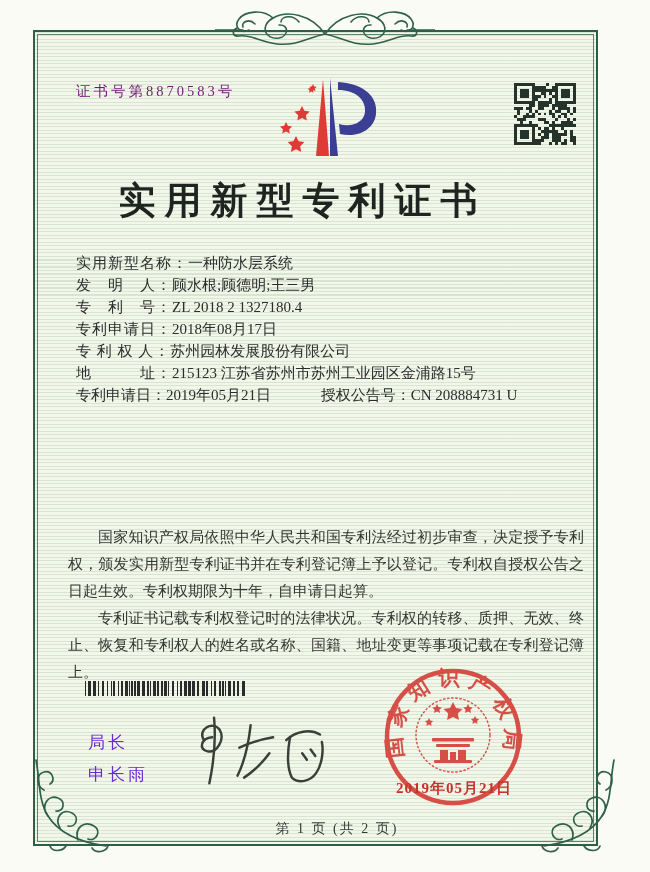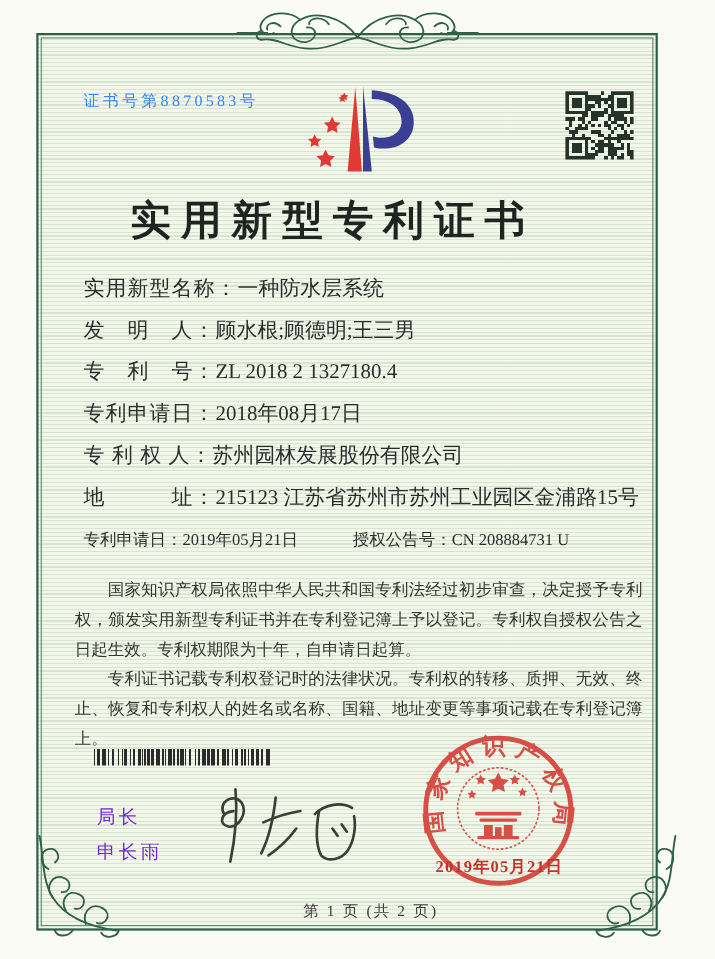--- a/index.html
+++ b/index.html
@@ -30,33 +30,33 @@
   }
   .ornament { position:absolute; color:#2f6049; }
   .ornament svg { display:block; width:100%; height:100%; }
   .orn-top    { left:215px; top:4px;   width:220px; height:48px; }
   .orn-bl     { left:26px;  top:756px; width:92px;  height:100px; }
   .orn-br     { left:532px; top:756px; width:92px;  height:100px; transform:scaleX(-1); }
 
   
   .cert-no {
     position:absolute; left:76px; top:82px;
-    font-size:14.5px; letter-spacing:3px; color:#3b82f6;
+    font-size:14.5px; letter-spacing:3px; color:#701a75;
   }
   .logo { position:absolute; left:266px; top:76px; width:126px; height:86px; }
   .qr   { position:absolute; left:514px; top:83px; width:62px;  height:64px; }
   .title {
     position:absolute; left:33px; top:176px; width:539px;
     text-align:center; font-size:37px; font-weight:bold;
     letter-spacing:9px; color:#1f2420;
   }
 
   
   .fields { position:absolute; left:76px; top:252px; width:500px; }
-  .field-row { font-size:19px; line-height:22px; margin-bottom:16px; white-space:nowrap; }
+  .field-row { font-size:15px; line-height:22px; white-space:nowrap; }
   .field-row .lab { letter-spacing:1px; }
   .grant-row { font-size:15px; line-height:22px; white-space:nowrap; }
   .grant-row .second { margin-left:46px; }
 
   
   .body-text {
     position:absolute; left:68px; top:524px; width:516px;
     font-size:15px; line-height:27px; text-align:justify; color:#33352f;
   }
   .body-text p { text-indent:2em;font-family:Liberation Serif, serif; }

